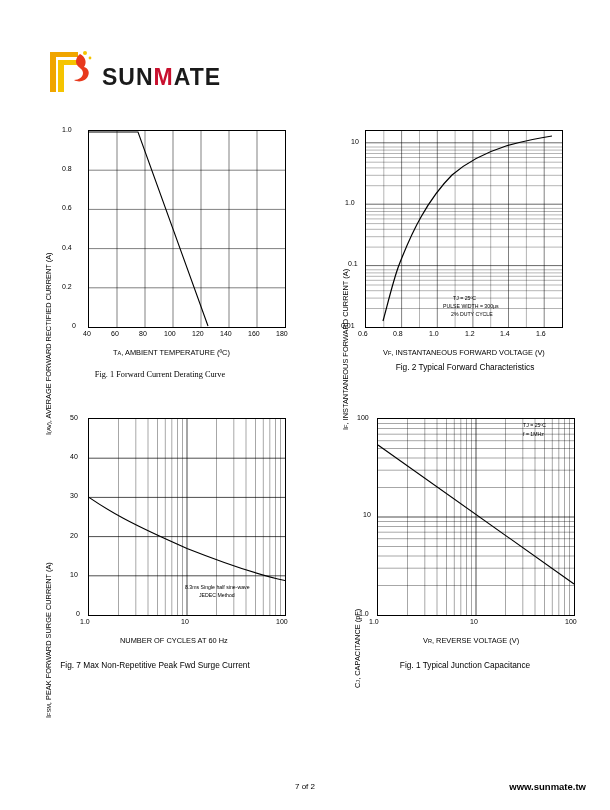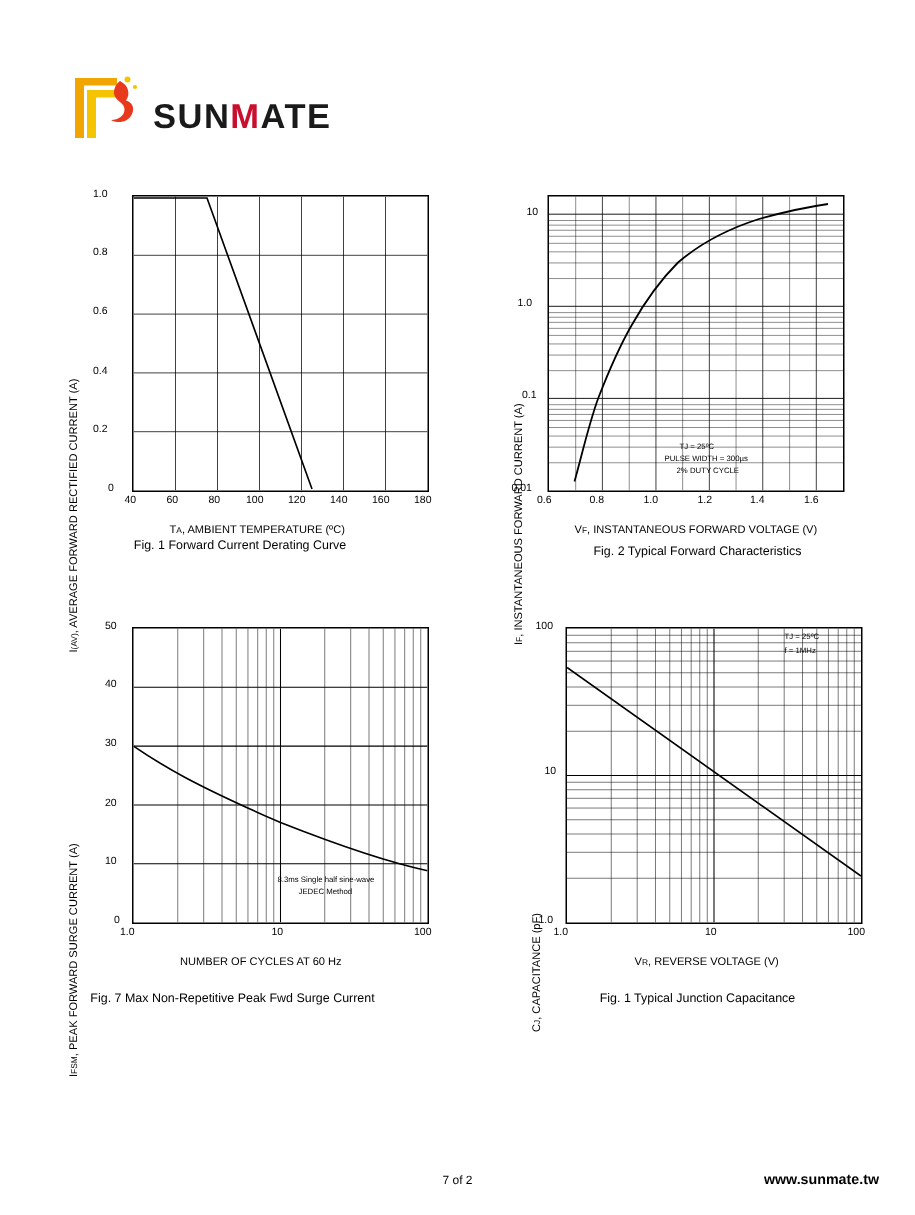--- a/index.html
+++ b/index.html
@@ -92,21 +92,21 @@
     <div class="tick" style="left:111px;top:220px;">60</div>
     <div class="tick" style="left:139px;top:220px;">80</div>
     <div class="tick" style="left:164px;top:220px;">100</div>
     <div class="tick" style="left:192px;top:220px;">120</div>
     <div class="tick" style="left:220px;top:220px;">140</div>
     <div class="tick" style="left:248px;top:220px;">160</div>
     <div class="tick" style="left:276px;top:220px;">180</div>
 
     <div class="axis-label" style="left:113px;top:238px;">T<span style="font-size:5.6px;">A</span>, AMBIENT TEMPERATURE (ºC)</div>
 
-    <div class="caption" style="left:40px;top:248px;width:240px;">Fig. 1 Forward Current Derating Curve</div>
+    <div class="caption" style="left:40px;top:260px;width:240px;font-family:Liberation Serif, serif;">Fig. 1 Forward Current Derating Curve</div>
   </div>
 
   <div class="fig" style="left:305px;top:110px;width:305px;height:280px;">
     <div class="axis-label vert" style="left:36px;top:320px;">I<span style="font-size:5.6px;">F</span>, INSTANTANEOUS FORWARD CURRENT (A)</div>
 
     <div class="plot" style="left:60px;top:20px;width:196px;height:196px;">
       <svg width="196" height="196">
         <g stroke="#000" stroke-width="0.5">
 
           <line x1="35.6" y1="0" x2="35.6" y2="196"></line>

